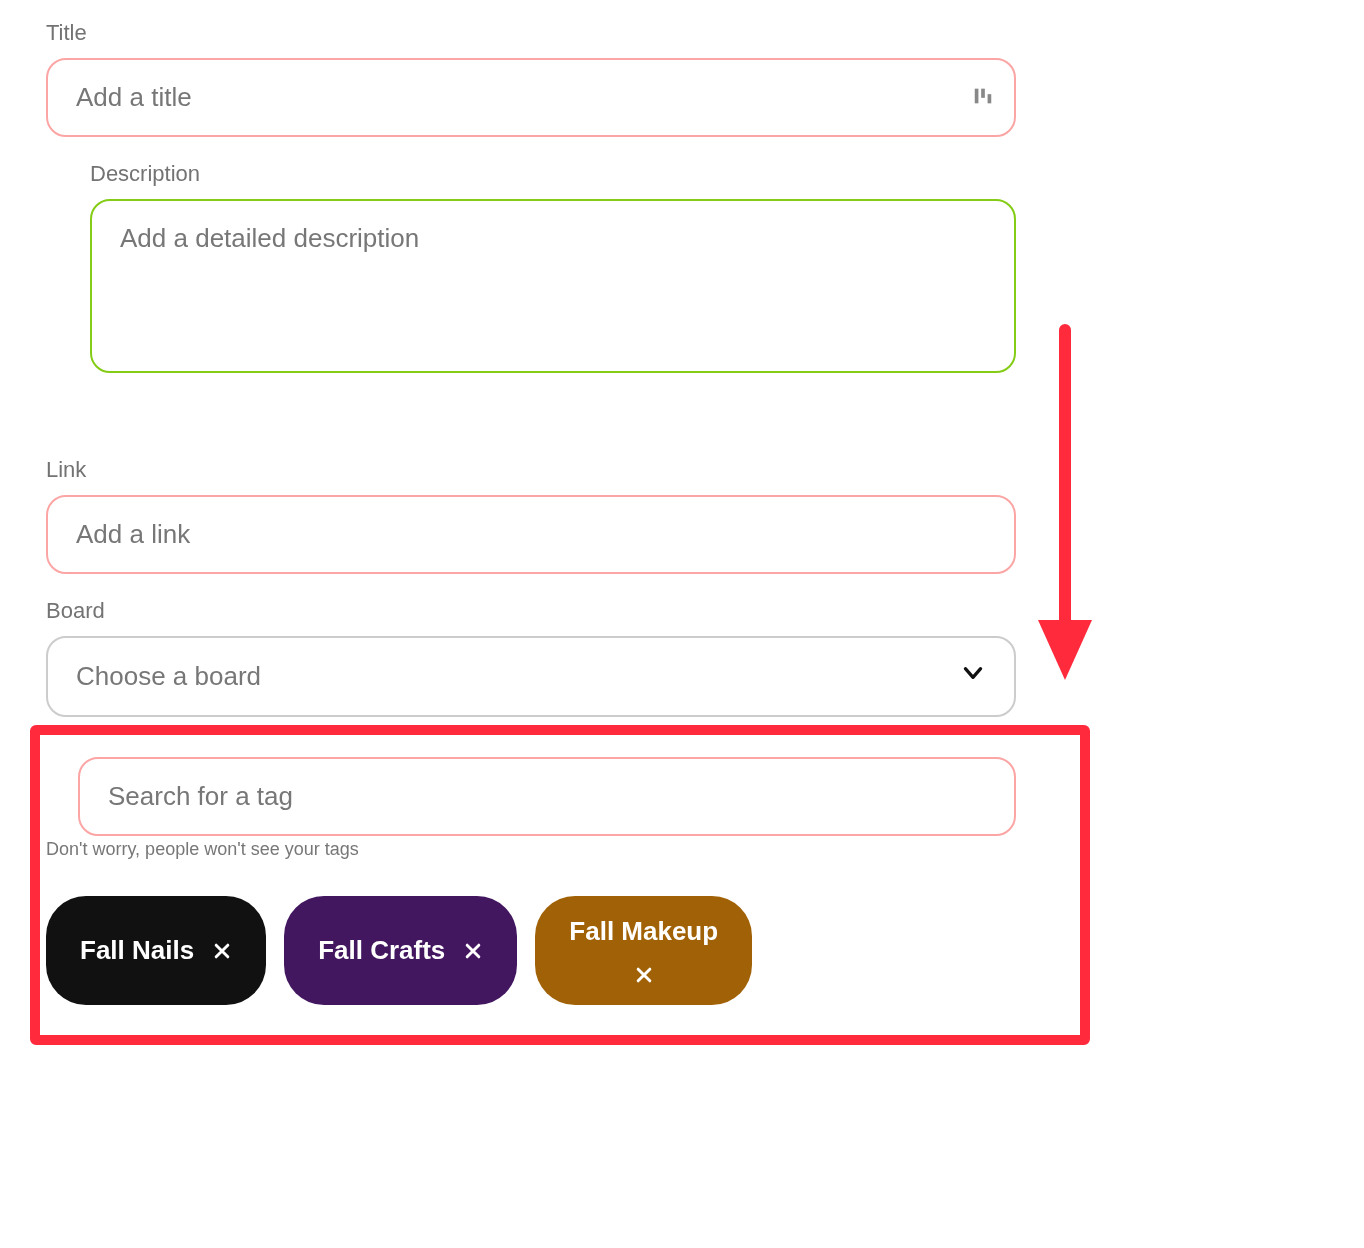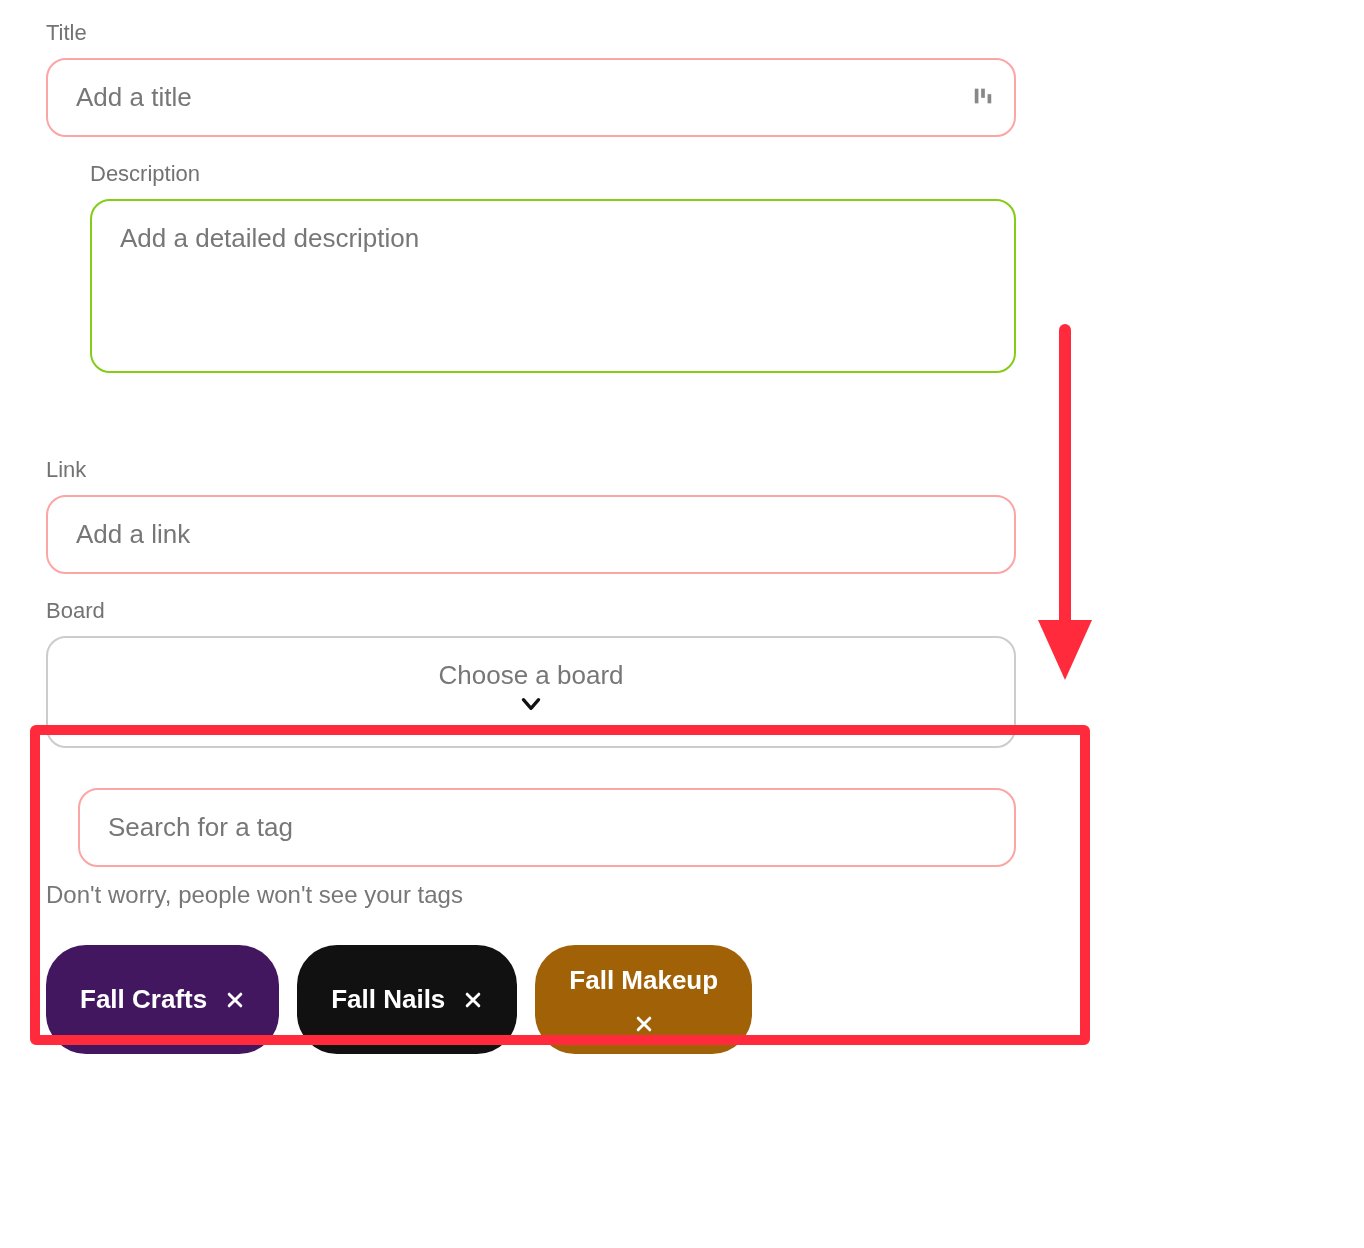--- a/index.html
+++ b/index.html
@@ -54,51 +54,50 @@
     height: 174px;
     resize: none;
     font-family: inherit;
   }
   .textarea::placeholder { color: #777; }
   .description-group { margin-bottom: 80px; margin-left: 44px; }
   .select-box {
     width: 100%;
     border: 2px solid #ccc;
     border-radius: 20px;
-    padding: 22px 12px;
+    padding: 22px 28px;
     font-size: 26px;
     color: #777;
     display: flex;
     align-items: center;
     justify-content: space-between;
     cursor: pointer;
     background: #fff;
-    flex-direction: column;
   }
   .select-box .chev { color: #111; }
   .board-group { margin-bottom: 0; }
 
   .highlight-box {
     position: absolute;
     left: 30px;
     top: 725px;
     width: 1060px;
     height: 320px;
     border: 10px solid #ff2a3c;
     border-radius: 6px;
     pointer-events: none;
   }
   .tags-section {
     position: relative;
     margin-top: 40px;
   }
   .help-text {
     color: #777;
-    font-size: 24px;
-    margin-top: 14px;
+    font-size: 18px;
+    margin-top: 3px;
   }
   .tag-row {
     display: flex;
     gap: 18px;
     margin-top: 36px;
     flex-wrap: wrap;
   }
   .tag-chip {
     display: inline-flex;
     align-items: center;
@@ -160,30 +159,30 @@
       </span>
     </div>
   </div>
 
   <div class="tags-section">
     <div class="tags-input-wrap">
       <input type="text" class="text-input" placeholder="Search for a tag" style="">
     </div>
     <div class="help-text">Don't worry, people won't see your tags</div>
     <div class="tag-row" id="tag-row">
-        <div class="tag-chip" style="background: rgb(66, 23, 96);">
-          <span>Fall Crafts</span>
+        <div class="tag-chip" style="background: rgb(17, 17, 17);">
+          <span>Fall Nails</span>
           <span class="close-btn">
             <svg width="20" height="20" viewBox="0 0 24 24">
               <path d="M5 5l14 14M19 5L5 19" stroke="#fff" stroke-width="3.5" stroke-linecap="round"></path>
             </svg>
           </span>
         </div>
-        <div class="tag-chip" style="background: rgb(17, 17, 17);">
-          <span>Fall Nails</span>
+        <div class="tag-chip" style="background: rgb(66, 23, 96);">
+          <span>Fall Crafts</span>
           <span class="close-btn">
             <svg width="20" height="20" viewBox="0 0 24 24">
               <path d="M5 5l14 14M19 5L5 19" stroke="#fff" stroke-width="3.5" stroke-linecap="round"></path>
             </svg>
           </span>
         </div>
         <div class="tag-chip" style="background: #a16207; flex-direction: column;">
           <span>Fall Makeup</span>
           <span class="close-btn">
             <svg width="20" height="20" viewBox="0 0 24 24">

